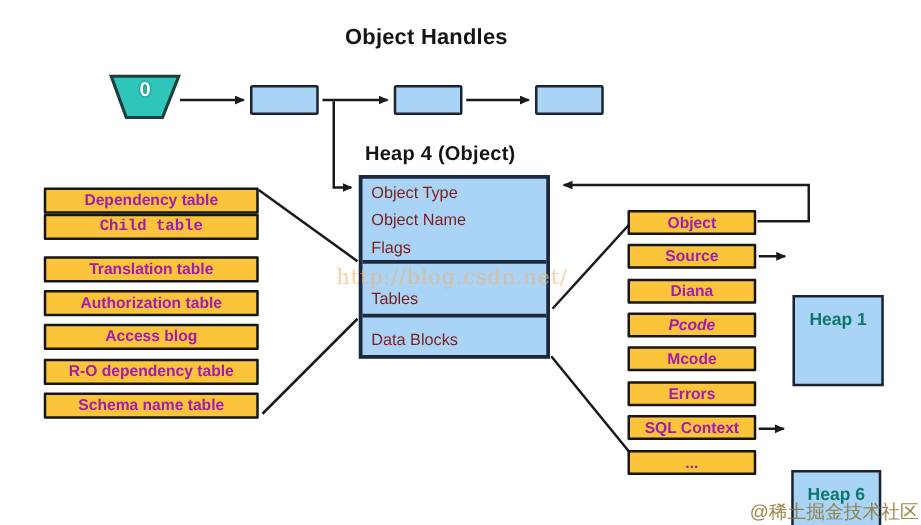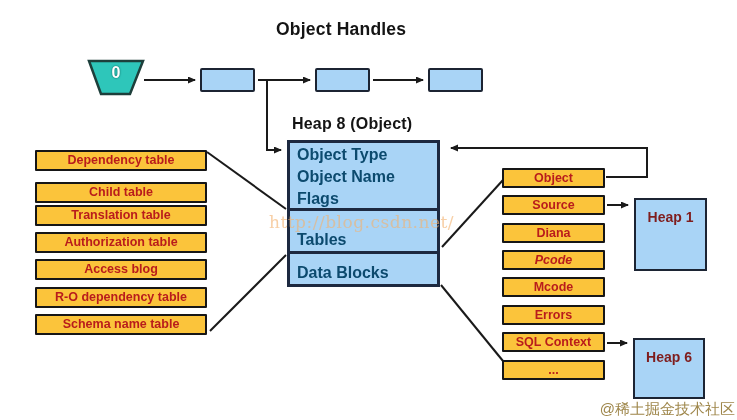--- a/index.html
+++ b/index.html
@@ -18,38 +18,38 @@
   }
   .handle{
     position:absolute;top:68px;width:51px;height:20px;background:#A9D4F6;
     border:2.5px solid #1c2433;border-radius:2px;
   }
   .h1{left:200px;} .h2{left:315px;} .h3{left:428px;}
   .heap0{
     position:absolute;left:287px;top:140px;width:147px;height:141px;
     background:#A9D4F6;border:3px solid #1d2940;
   }
-  .heap0 .fld{position:absolute;left:7px;font-weight:bold;font-size:16px;color:#0c4a6e;white-space:nowrap;}
+  .heap0 .fld{position:absolute;left:7px;font-weight:normal;font-size:13px;color:#7f1d1d;white-space:nowrap;}
   .f0{top:3px;} .f1{top:25px;text-align:center;} .f2{top:47px;} .f-tables{top:88px;} .f-data{top:121px;}
   .divider{position:absolute;left:0;right:0;height:3px;background:#1d2940;}
   .d1{top:65px;} .d2{top:108px;}
   .ybox{
     position:absolute;background:#FBC43B;border:2px solid #161616;border-radius:1px;
-    text-align:center;font-weight:bold;font-size:12.5px;color:#b91c1c;
+    text-align:center;font-weight:bold;font-size:12.5px;color:#a21caf;
     white-space:nowrap;overflow:hidden;
   }
   .lbox{left:35px;width:168px;height:17px;line-height:17px;}
-  .l0{top:150px;} .l1{top:182px;} .l2{top:205px;} .l3{top:232px;}
+  .l0{top:150px;} .l1{top:171px;font-family:Liberation Mono, monospace;} .l2{top:205px;} .l3{top:232px;}
   .l4{top:259px;} .l5{top:287px;} .l6{top:314px;}
   .rbox{left:502px;width:99px;height:16px;line-height:16px;}
   .r0{top:168px;} .r1{top:195px;} .r2{top:223px;} .r3{top:250px;font-style:italic;}
   .r4{top:277px;} .r5{top:305px;} .r6{top:332px;} .r7{top:360px;}
   .heapbox{
     position:absolute;background:#A9D4F6;border:2.5px solid #1c2433;
-    text-align:center;font-weight:bold;font-size:14px;color:#7f1d1d;
+    text-align:center;font-weight:bold;font-size:14px;color:#0f766e;margin-top:38px;
   }
   .heap1{left:634px;top:198px;width:69px;height:69px;padding-top:0;}
   .heap6{left:633px;top:338px;width:68px;height:57px;}
   .heapbox span{display:block;margin-top:9px;}
   .wm-center{
     position:absolute;left:269px;top:212px;white-space:nowrap;
     font-family:"DejaVu Serif",serif;font-size:17px;letter-spacing:0.5px;
     color:rgba(242,178,112,0.62);
   }
   .wm-corner{
@@ -83,21 +83,21 @@
     <polyline points="607,343 627,343" fill="none" stroke="#1a1a1a" stroke-width="2" marker-end="url(#arr)"></polyline>
   </svg>
 
   <div class="title t-handles">Object Handles</div>
   <div class="bucket-label">0</div>
 
   <div class="handle h1"></div>
   <div class="handle h2"></div>
   <div class="handle h3"></div>
 
-  <div class="title t-heap0">Heap 8 (Object)</div>
+  <div class="title t-heap0">Heap 4 (Object)</div>
 
   <div class="heap0">
     <div class="fld f0">Object Type</div>
     <div class="fld f1">Object Name</div>
     <div class="fld f2">Flags</div>
     <div class="divider d1"></div>
     <div class="fld f-tables">Tables</div>
     <div class="divider d2"></div>
     <div class="fld f-data">Data Blocks</div>
   </div>

